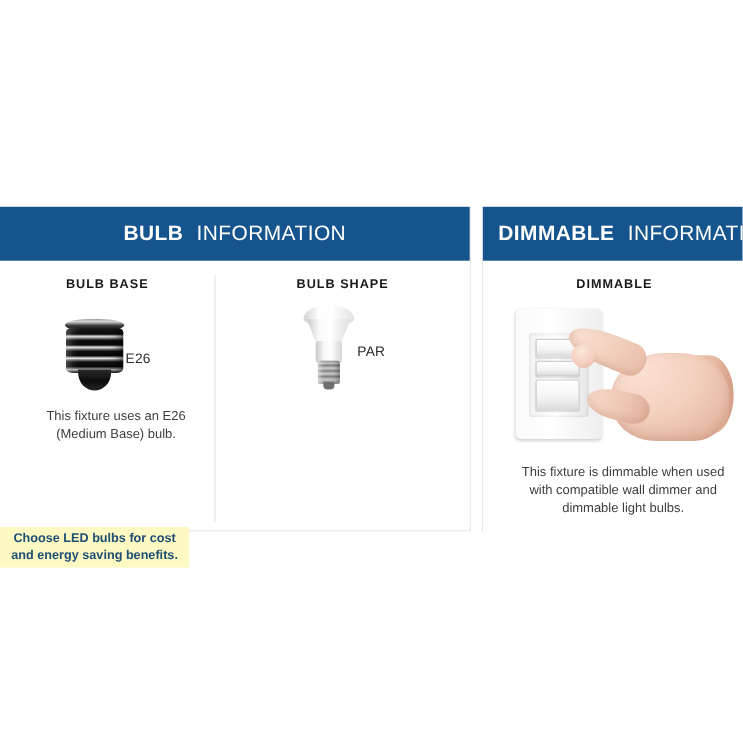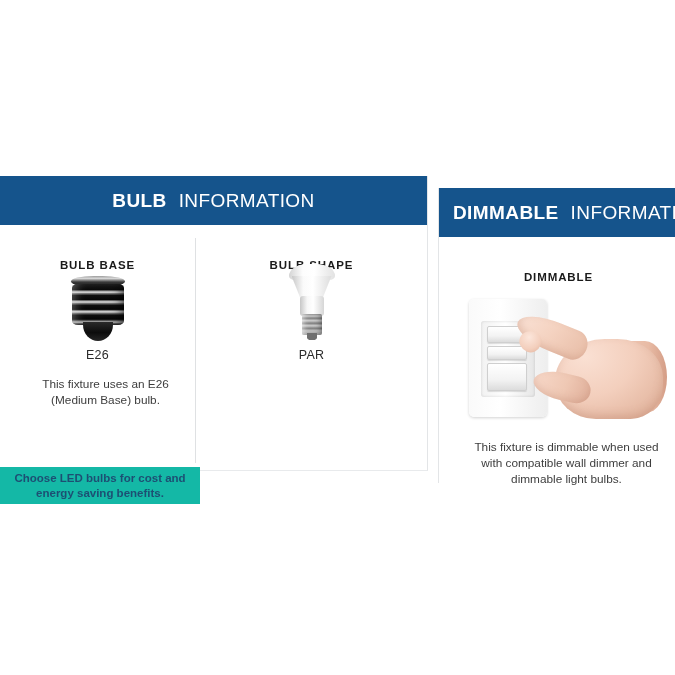--- a/index.html
+++ b/index.html
@@ -20,21 +20,21 @@
   }
 
   
   .panel {
     position: absolute;
     background: #ffffff;
   }
 
   #panel-bulb {
     left: 0px;
-    top: 176px;
+    top: 188px;
     width: 428px;
     height: 295px;
     border-right: 1px solid #e3e5e7;
     border-bottom: 1px solid #e8eaec;
   }
 
   #panel-dimming {
     left: 438px;
     top: 188px;
     width: 240px;
@@ -98,34 +98,33 @@
     height: 225px;
     background: #dfe1e3;
   }
 
   .sub-label {
     text-align: center;
     font-size: 11.5px;
     font-weight: bold;
     letter-spacing: 0.9px;
     color: #1a1a1a;
-    padding-top: 34px;
+    padding-top: 16px;
   }
 
   .icon-row {
     display: flex;
     align-items: flex-end;
     justify-content: center;
     height: 82px;
     margin-top: 9px;
   }
 
   .icon-cell {
     display: flex;
-    flex-direction: column;
     align-items: center;
     justify-content: flex-end;
   }
 
   .icon-caption {
     font-size: 12.5px;
     color: #2b2b2b;
     text-align: center;
     margin-top: 6px;
     letter-spacing: 0.2px;
@@ -138,23 +137,23 @@
     text-align: center;
     padding: 14px 18px 0 18px;
     margin-left: 16px;
   }
 
   
   #led-callout {
     position: absolute;
     left: 0px;
     top: 242px;
-    width: 200px;
+    width: 172px;
     height: 37px;
-    background: #14b8a6;
+    background: #fef9c3;
     display: flex;
     align-items: center;
     justify-content: center;
   }
   #led-callout-text {
     font-size: 11.5px;
     line-height: 15px;
     font-weight: bold;
     color: #1d4f73;
     text-align: center;

